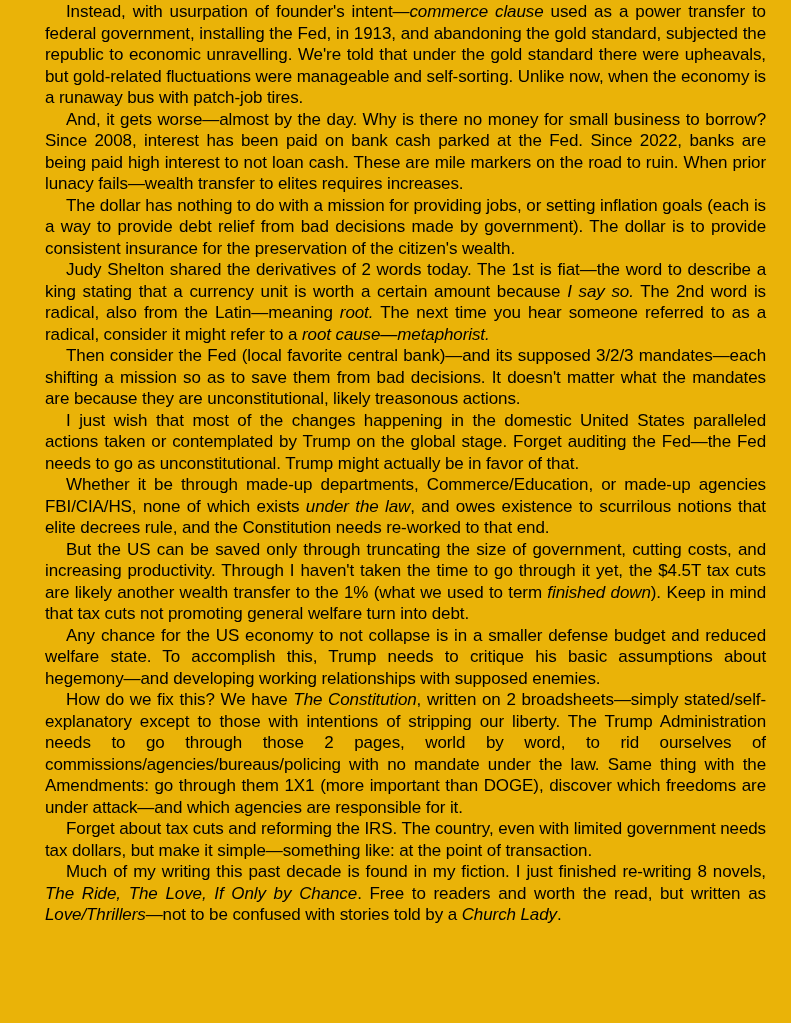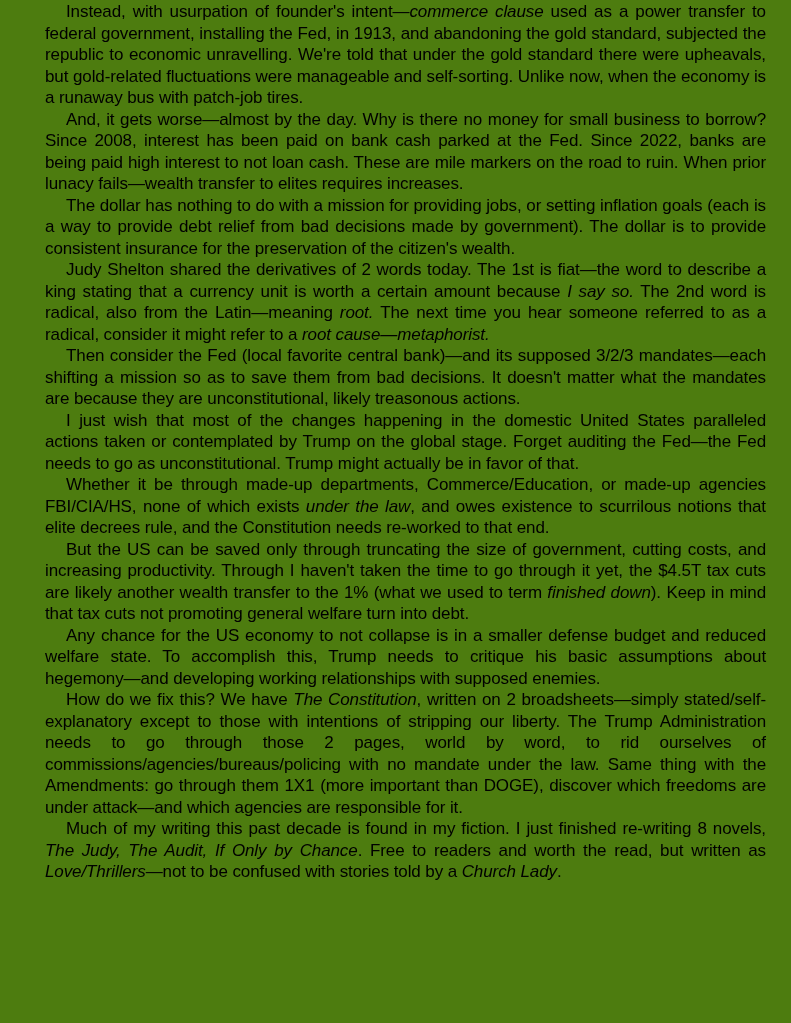--- a/index.html
+++ b/index.html
@@ -10,21 +10,21 @@
   body {
     width: 791px;
     height: 1023px;
     overflow: hidden;
   }
   .page {
     box-sizing: border-box;
     width: 791px;
     min-height: 1023px;
     padding: 1px 25px 0 45px;
-    background: #4d7c0f;
+    background: #eab308;
   }
   .article p {
     margin: 0;
     padding: 0;
     font-family: "Liberation Sans", sans-serif;
     font-size: 17px;
     line-height: 21.5px;
     color: #000000;
     text-align: justify;
     text-indent: 21px;
@@ -44,15 +44,16 @@
       <p><span>Instead, with usurpation of founder's intent—</span><em>commerce clause</em><span> used as a power transfer to federal government, installing the Fed, in 1913, and abandoning the gold standard, subjected the republic to economic unravelling. We're told that under the gold standard there were upheavals, but gold-related fluctuations were manageable and self-sorting. Unlike now, when the economy is a runaway bus with patch-job tires.</span></p>
       <p><span>And, it gets worse—almost by the day. Why is there no money for small business to borrow? Since 2008, interest has been paid on bank cash parked at the Fed. Since 2022, banks are being paid high interest to not loan cash. These are mile markers on the road to ruin. When prior lunacy fails—wealth transfer to elites requires increases.</span></p>
       <p><span>The dollar has nothing to do with a mission for providing jobs, or setting inflation goals (each is a way to provide debt relief from bad decisions made by government). The dollar is to provide consistent insurance for the preservation of the citizen's wealth.</span></p>
       <p><span>Judy Shelton shared the derivatives of 2 words today. The 1st is fiat—the word to describe a king stating that a currency unit is worth a certain amount because </span><em>I say so.</em><span> The 2nd word is radical, also from the Latin—meaning </span><em>root.</em><span> The next time you hear someone referred to as a radical, consider it might refer to a </span><em>root cause—metaphorist.</em></p>
       <p><span>Then consider the Fed (local favorite central bank)—and its supposed 3/2/3 mandates—each shifting a mission so as to save them from bad decisions. It doesn't matter what the mandates are because they are unconstitutional, likely treasonous actions.</span></p>
       <p><span>I just wish that most of the changes happening in the domestic United States paralleled actions taken or contemplated by Trump on the global stage. Forget auditing the Fed—the Fed needs to go as unconstitutional. Trump might actually be in favor of that.</span></p>
       <p><span>Whether it be through made-up departments, Commerce/Education, or made-up agencies FBI/CIA/HS, none of which exists </span><em>under the law</em><span>, and owes existence to scurrilous notions that elite decrees rule, and the Constitution needs re-worked to that end.</span></p>
       <p><span>But the US can be saved only through truncating the size of government, cutting costs, and increasing productivity. Through I haven't taken the time to go through it yet, the $4.5T tax cuts are likely another wealth transfer to the 1% (what we used to term </span><em>finished down</em><span>). Keep in mind that tax cuts not promoting general welfare turn into debt.</span></p>
       <p><span>Any chance for the US economy to not collapse is in a smaller defense budget and reduced welfare state. To accomplish this, Trump needs to critique his basic assumptions about hegemony—and developing working relationships with supposed enemies.</span></p>
       <p><span>How do we fix this? We have </span><em>The Constitution</em><span>, written on 2 broadsheets—simply stated/self-explanatory except to those with intentions of stripping our liberty. The Trump Administration needs to go through those 2 pages, world by word, to rid ourselves of commissions/agencies/bureaus/policing with no mandate under the law. Same thing with the Amendments: go through them 1X1 (more important than DOGE), discover which freedoms are under attack—and which agencies are responsible for it.</span></p>
-      <p><span>Much of my writing this past decade is found in my fiction. I just finished re-writing 8 novels, </span><em>The Judy, The Audit, If Only by Chance</em><span>. Free to readers and worth the read, but written as </span><em>Love/Thrillers</em><span>—not to be confused with stories told by a </span><em>Church Lady</em><span>.</span></p>
+      <p><span>Forget about tax cuts and reforming the IRS. The country, even with limited government needs tax dollars, but make it simple—something like: at the point of transaction.</span></p>
+      <p><span>Much of my writing this past decade is found in my fiction. I just finished re-writing 8 novels, </span><em>The Ride, The Love, If Only by Chance</em><span>. Free to readers and worth the read, but written as </span><em>Love/Thrillers</em><span>—not to be confused with stories told by a </span><em>Church Lady</em><span>.</span></p>
     </article>
 </main>
 
 </body></html>

